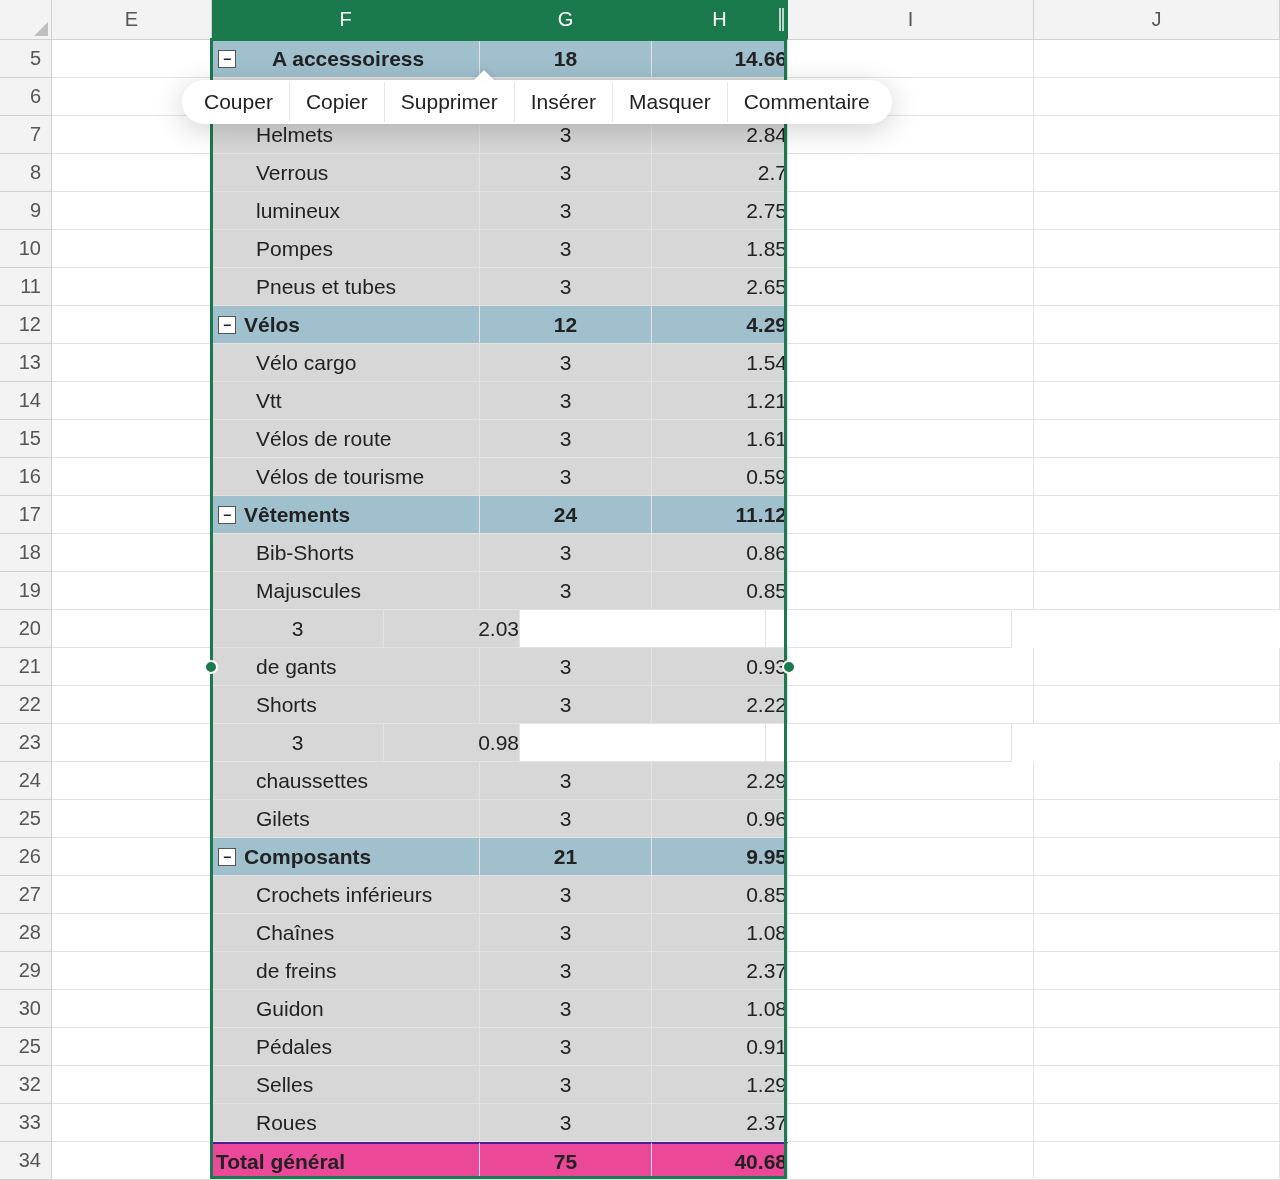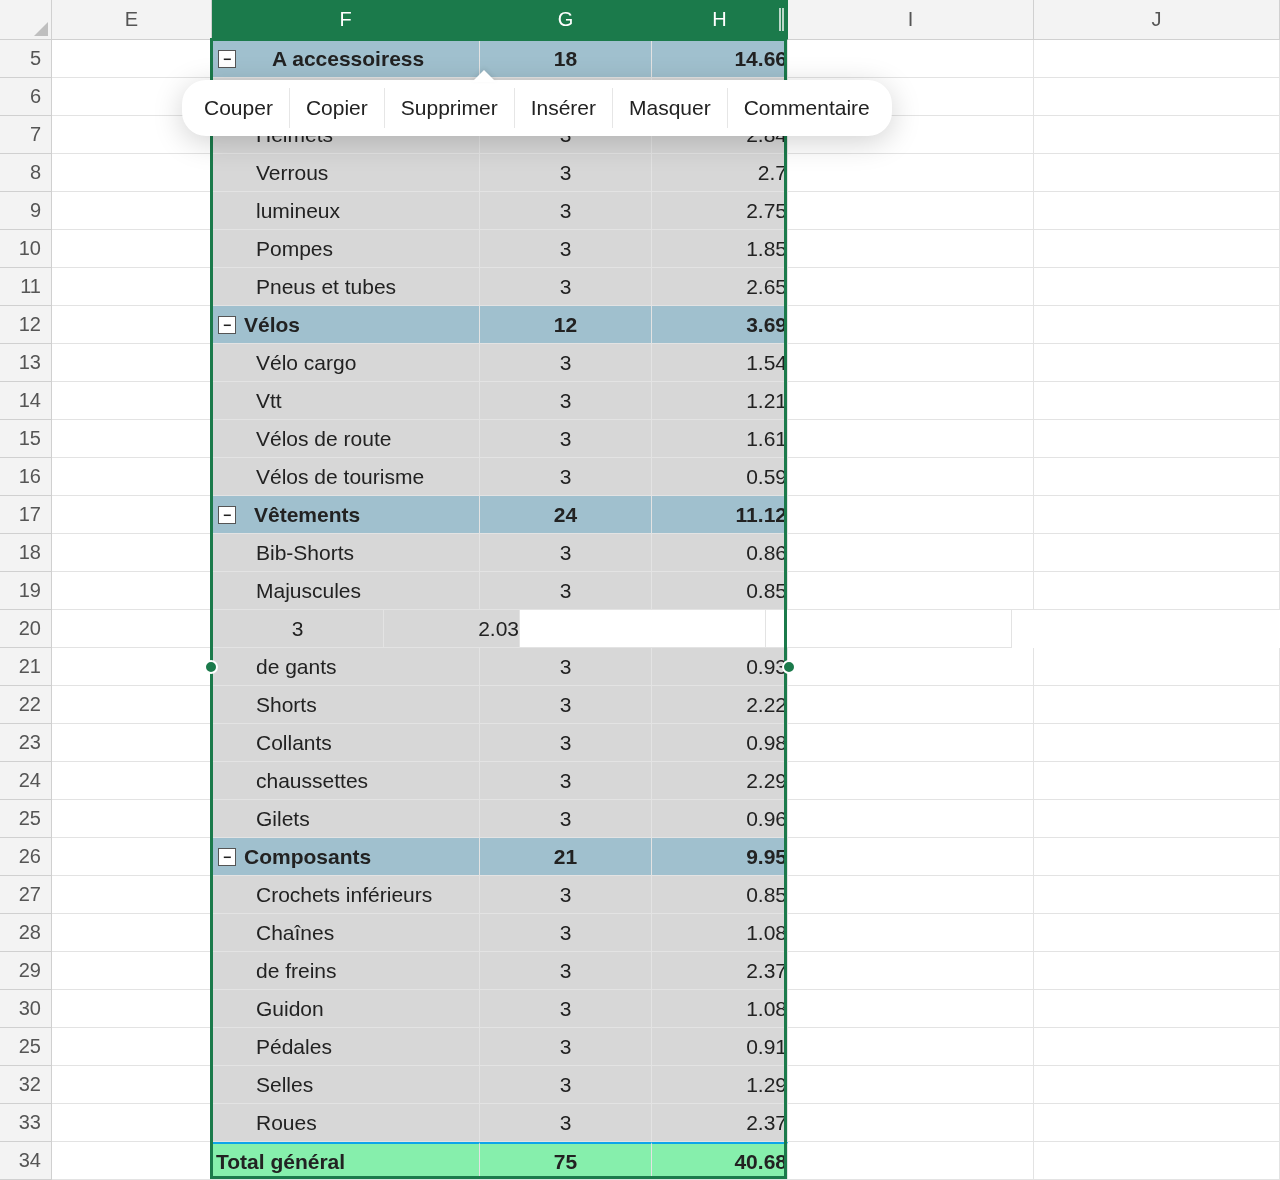--- a/index.html
+++ b/index.html
@@ -30,30 +30,30 @@
   .c-I { width:246px; }
   .c-J { width:246px; }
 
   
   .selbox { position:absolute; pointer-events:none; border:3px solid #1b7a4b; }
   .selhandle { position:absolute; width:14px; height:14px; background:#1b7a4b; border:2px solid #fff; border-radius:50%; pointer-events:none; }
 
   
   .dat .c-F, .dat .c-G, .dat .c-H { background:#d7d7d7; }
   .sub .c-F, .sub .c-G, .sub .c-H { background:#a0c0ce; font-weight:700; }
-  .tot .c-F, .tot .c-G, .tot .c-H { background:#86efac; font-weight:700; border-top:2px solid #0ea5e9;text-align:right;}
+  .tot .c-F, .tot .c-G, .tot .c-H { background:#ec4899; font-weight:700; border-top:2px solid #4c1d95;text-align:right;}
   .c-F .lbl { padding-left:44px; }
   .sub .c-F .lbl { padding-left:34px; font-weight:700;}
   .tot .c-F .lbl { padding-left:4px; }
 
   
   .collapse { width:18px; height:18px; border:1px solid #555; background:#fff; display:inline-flex; align-items:center; justify-content:center; margin-right:8px; margin-left:6px; font-size:14px; line-height:1; }
 
   
-  .ctxmenu { position:absolute; background:#fff; border-radius:24px; box-shadow:0 6px 30px rgba(0,0,0,.18); display:flex; align-items:center; height:56px; padding:0 6px; }
+  .ctxmenu { position:absolute; background:#fff; border-radius:24px; box-shadow:0 6px 30px rgba(0,0,0,.18); display:flex; align-items:center; height:44px; padding:0 6px; }
   .ctxmenu::before{ content:""; position:absolute; top:-10px; left:290px; width:0; height:0; border-left:12px solid transparent; border-right:12px solid transparent; border-bottom:12px solid #fff; filter:drop-shadow(0 -2px 2px rgba(0,0,0,.08)); }
   .ctxitem { padding:0 16px; font-size:21px; color:#222; height:40px; display:flex; align-items:center; border-right:1px solid #e6e6e6; cursor:pointer;}
   .ctxitem:last-child{ border-right:none; }
 
 </style>
 </head>
 <body>
 
 <div class="sheet">
 
@@ -179,21 +179,21 @@
         <div class="cell c-I"></div>
         <div class="cell c-J"></div>
       </div>
       <div class="row sub">
         <div class="cell c-E"></div>
         <div class="cell c-F">
           <span class="collapse">−</span>
           <span class="lbl" style="padding-left: 0px; font-weight: 700;">Vélos</span>
         </div>
         <div class="cell c-G" style="font-weight: 700;">12</div>
-        <div class="cell c-H" style="font-weight: 700;">3.69</div>
+        <div class="cell c-H" style="font-weight: 700;">4.29</div>
         <div class="cell c-I"></div>
         <div class="cell c-J"></div>
       </div>
       <div class="row dat">
         <div class="cell c-E"></div>
         <div class="cell c-F">
           <span class="lbl">Vélo cargo</span>
         </div>
         <div class="cell c-G">3</div>
         <div class="cell c-H">1.54</div>
@@ -227,21 +227,21 @@
         </div>
         <div class="cell c-G">3</div>
         <div class="cell c-H">0.59</div>
         <div class="cell c-I"></div>
         <div class="cell c-J"></div>
       </div>
       <div class="row sub">
         <div class="cell c-E"></div>
         <div class="cell c-F">
           <span class="collapse">−</span>
-          <span class="lbl" style="padding-left: 0px; font-weight: 700; margin-left: 10px;">Vêtements</span>
+          <span class="lbl" style="padding-left: 0px; font-weight: 700;">Vêtements</span>
         </div>
         <div class="cell c-G" style="font-weight: 700;">24</div>
         <div class="cell c-H" style="font-weight: 700;">11.12</div>
         <div class="cell c-I"></div>
         <div class="cell c-J"></div>
       </div>
       <div class="row dat">
         <div class="cell c-E"></div>
         <div class="cell c-F">
           <span class="lbl">Bib-Shorts</span>
@@ -283,23 +283,20 @@
         <div class="cell c-F">
           <span class="lbl">Shorts</span>
         </div>
         <div class="cell c-G">3</div>
         <div class="cell c-H">2.22</div>
         <div class="cell c-I"></div>
         <div class="cell c-J"></div>
       </div>
       <div class="row dat">
         <div class="cell c-E"></div>
-        <div class="cell c-F">
-          <span class="lbl">Collants</span>
-        </div>
         <div class="cell c-G">3</div>
         <div class="cell c-H">0.98</div>
         <div class="cell c-I"></div>
         <div class="cell c-J"></div>
       </div>
       <div class="row dat">
         <div class="cell c-E"></div>
         <div class="cell c-F">
           <span class="lbl">chaussettes</span>
         </div>

